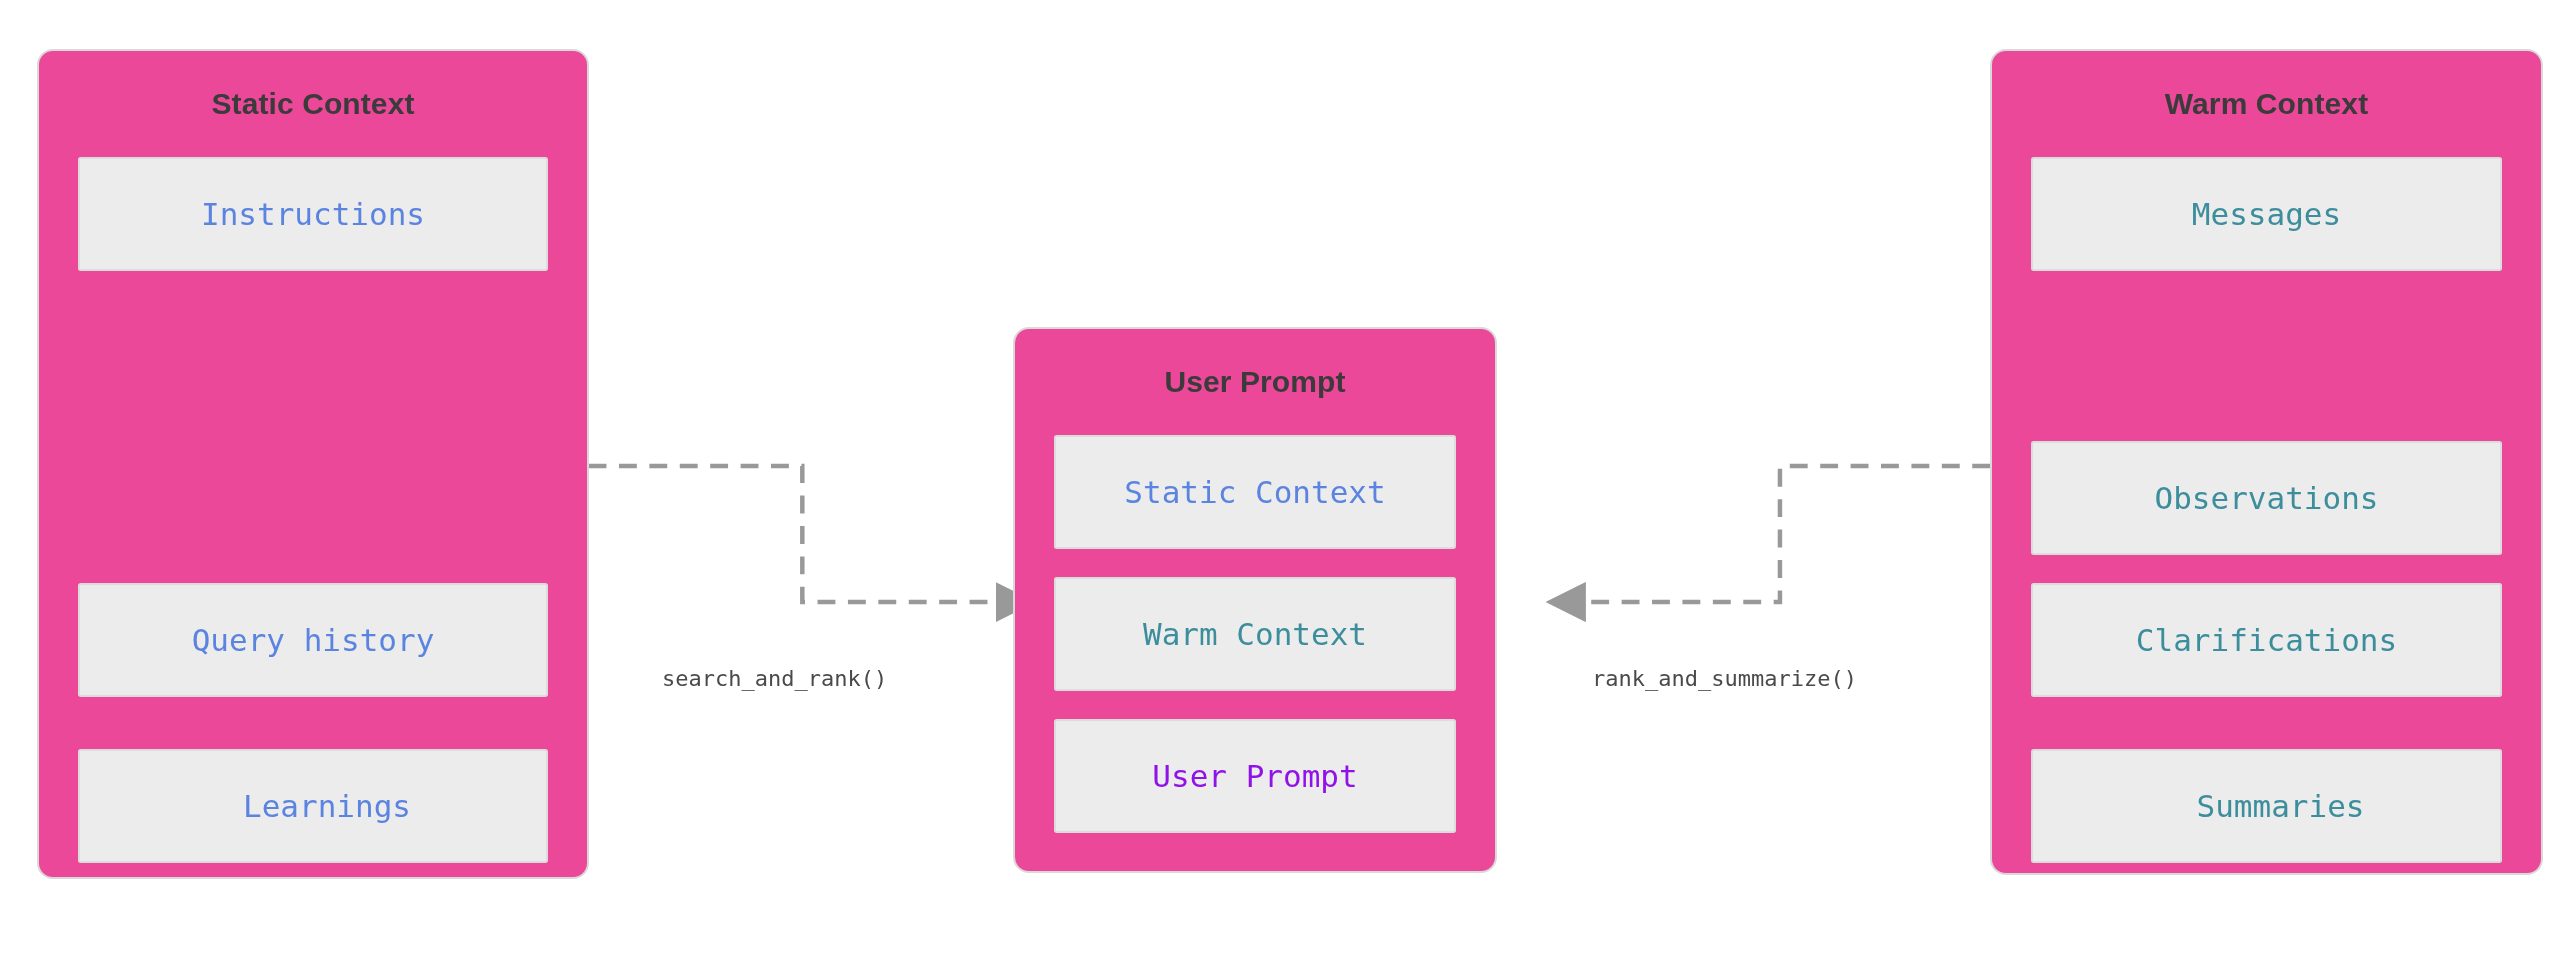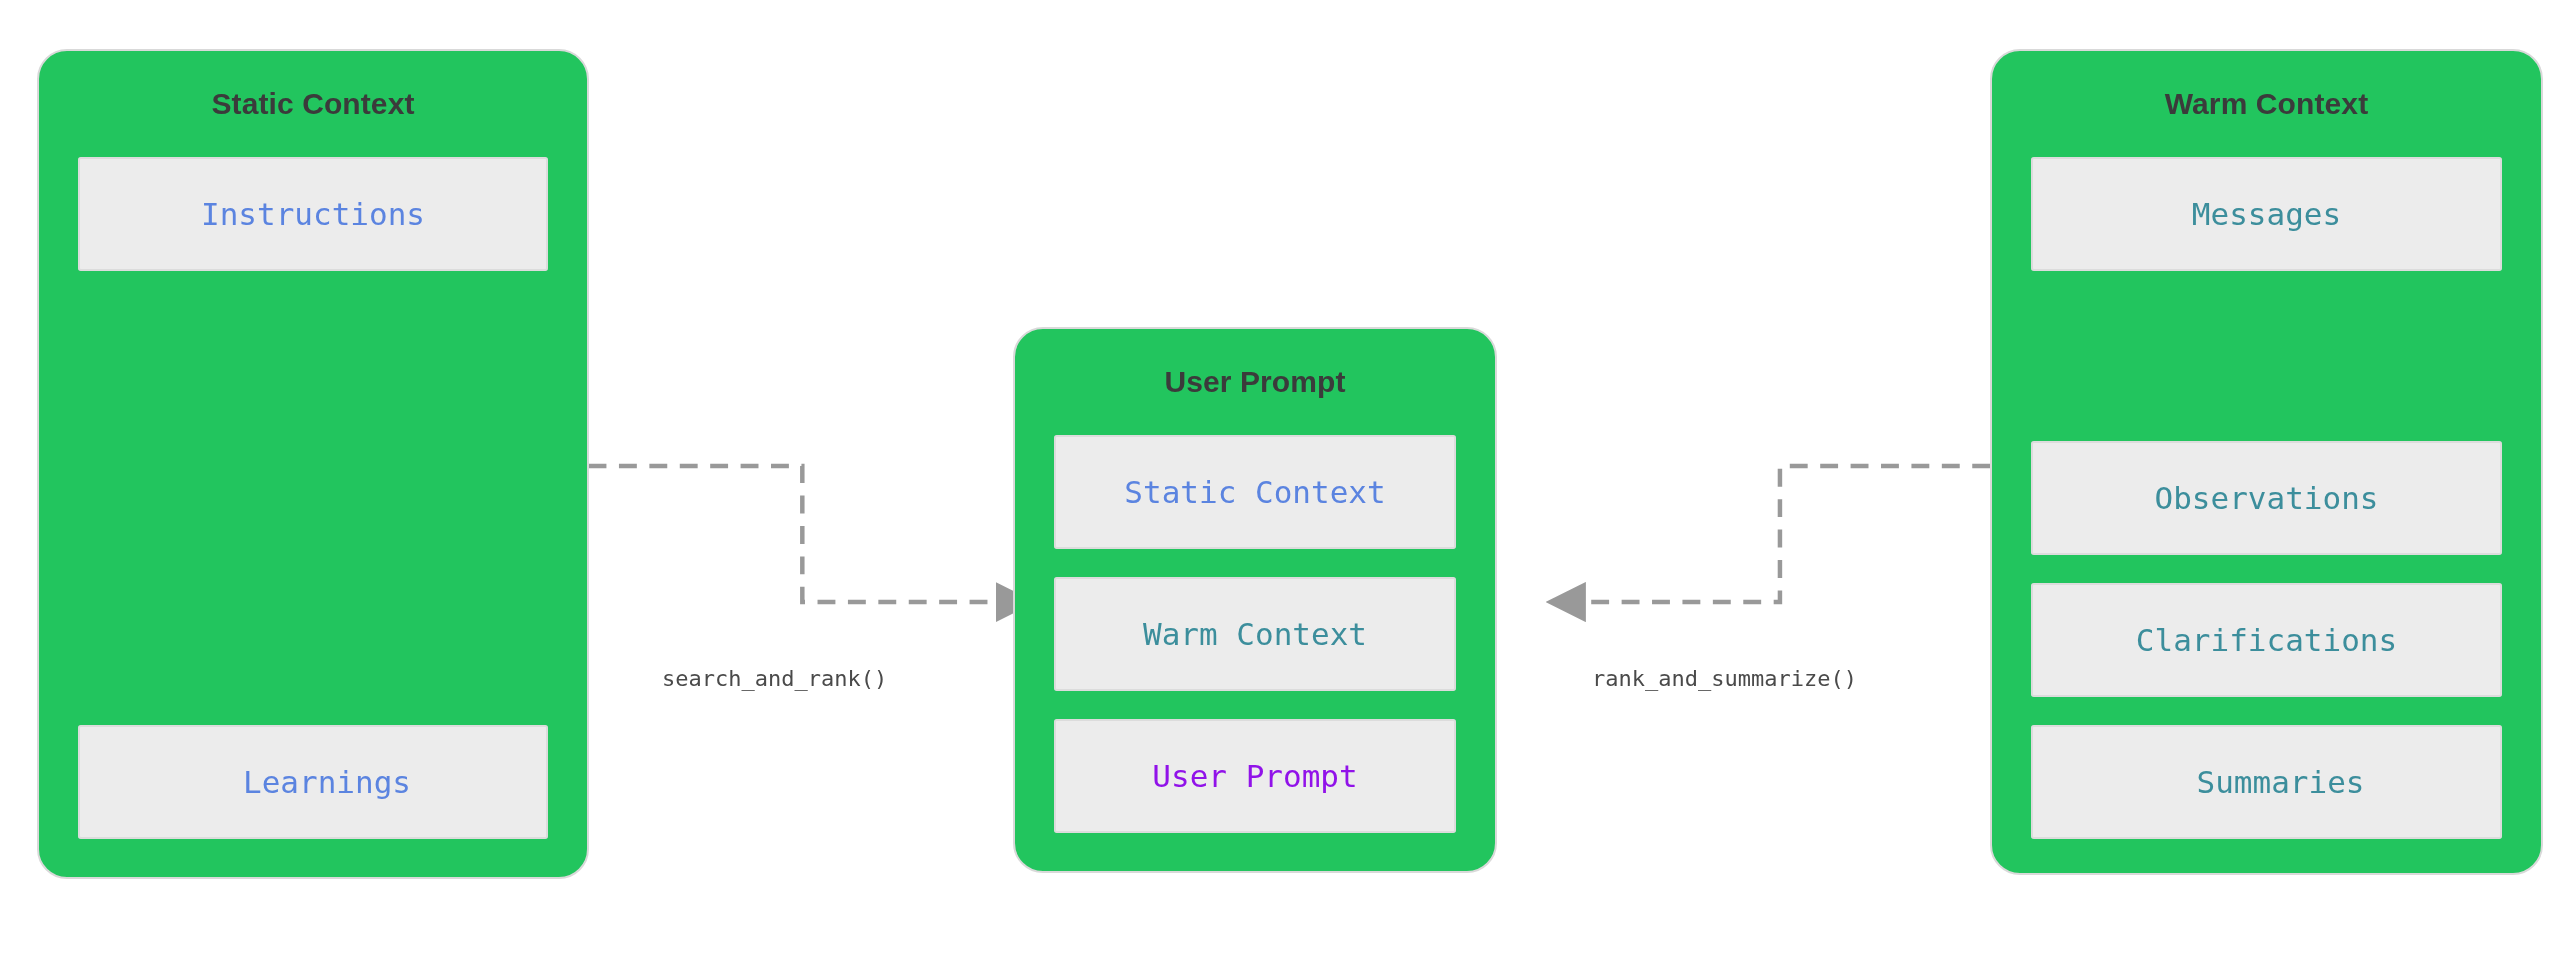--- a/index.html
+++ b/index.html
@@ -17,23 +17,23 @@
     width: 2576px;
     height: 959px;
     background: #ffffff;
     overflow: hidden;
   }
 
   
   .panel {
     position: absolute;
     box-sizing: border-box;
-    background: #22c55e;
+    background: #ec4899;
     border: 2.7px solid #d9d9d9;
-    border-radius: 30px;
+    border-radius: 16px;
   }
   .panel-title {
     position: absolute;
     left: 0;
     right: 0;
     text-align: center;
     font-family: "Liberation Sans", sans-serif;
     font-weight: bold;
     font-size: 30px;
     line-height: 36px;
@@ -74,21 +74,21 @@
   #panel-prompt > .panel-title { top: 35px; }
 
   
   .panel .item-box { left: 39px; right: 39px; width: auto; height: 114px; }
 
   
   .panel .item-box.i0 { top: 106px; }
   .panel .item-box.i1 { top: 248px; }
   .panel .item-box.i2 { top: 390px; }
   .panel .item-box.i3 { top: 532px; }
-  .panel .item-box.i4 { top: 674px; padding-left: 28px; }
+  .panel .item-box.i4 { top: 698px; padding-left: 28px; }
 
   
   #connectors {
     position: absolute;
     left: 0; top: 0;
     width: 2576px;
     height: 959px;
     pointer-events: none;
   }
   .conn-label {
@@ -125,20 +125,23 @@
       <path d="M 2225 521 L 1990 521 L 1990 673 L 1768 673" fill="none" stroke="#999999" stroke-width="5" stroke-dasharray="20,14" marker-end="url(#arrow-left)"></path>
     </g>
   </svg>
 
   <div class="panel" id="panel-static">
     <div class="panel-title">Static Context</div>
 
     <div class="item-box i0">
       <span class="item-label c-blue">Instructions</span>
     </div>
+    <div class="item-box i3">
+      <span class="item-label c-blue">Query history</span>
+    </div>
     <div class="item-box i4">
       <span class="item-label c-blue">Learnings</span>
     </div>
   </div>
 
   <div class="panel" id="panel-prompt">
     <div class="panel-title">User Prompt</div>
 
     <div class="item-box i0">
       <span class="item-label c-blue">Static Context</span>

